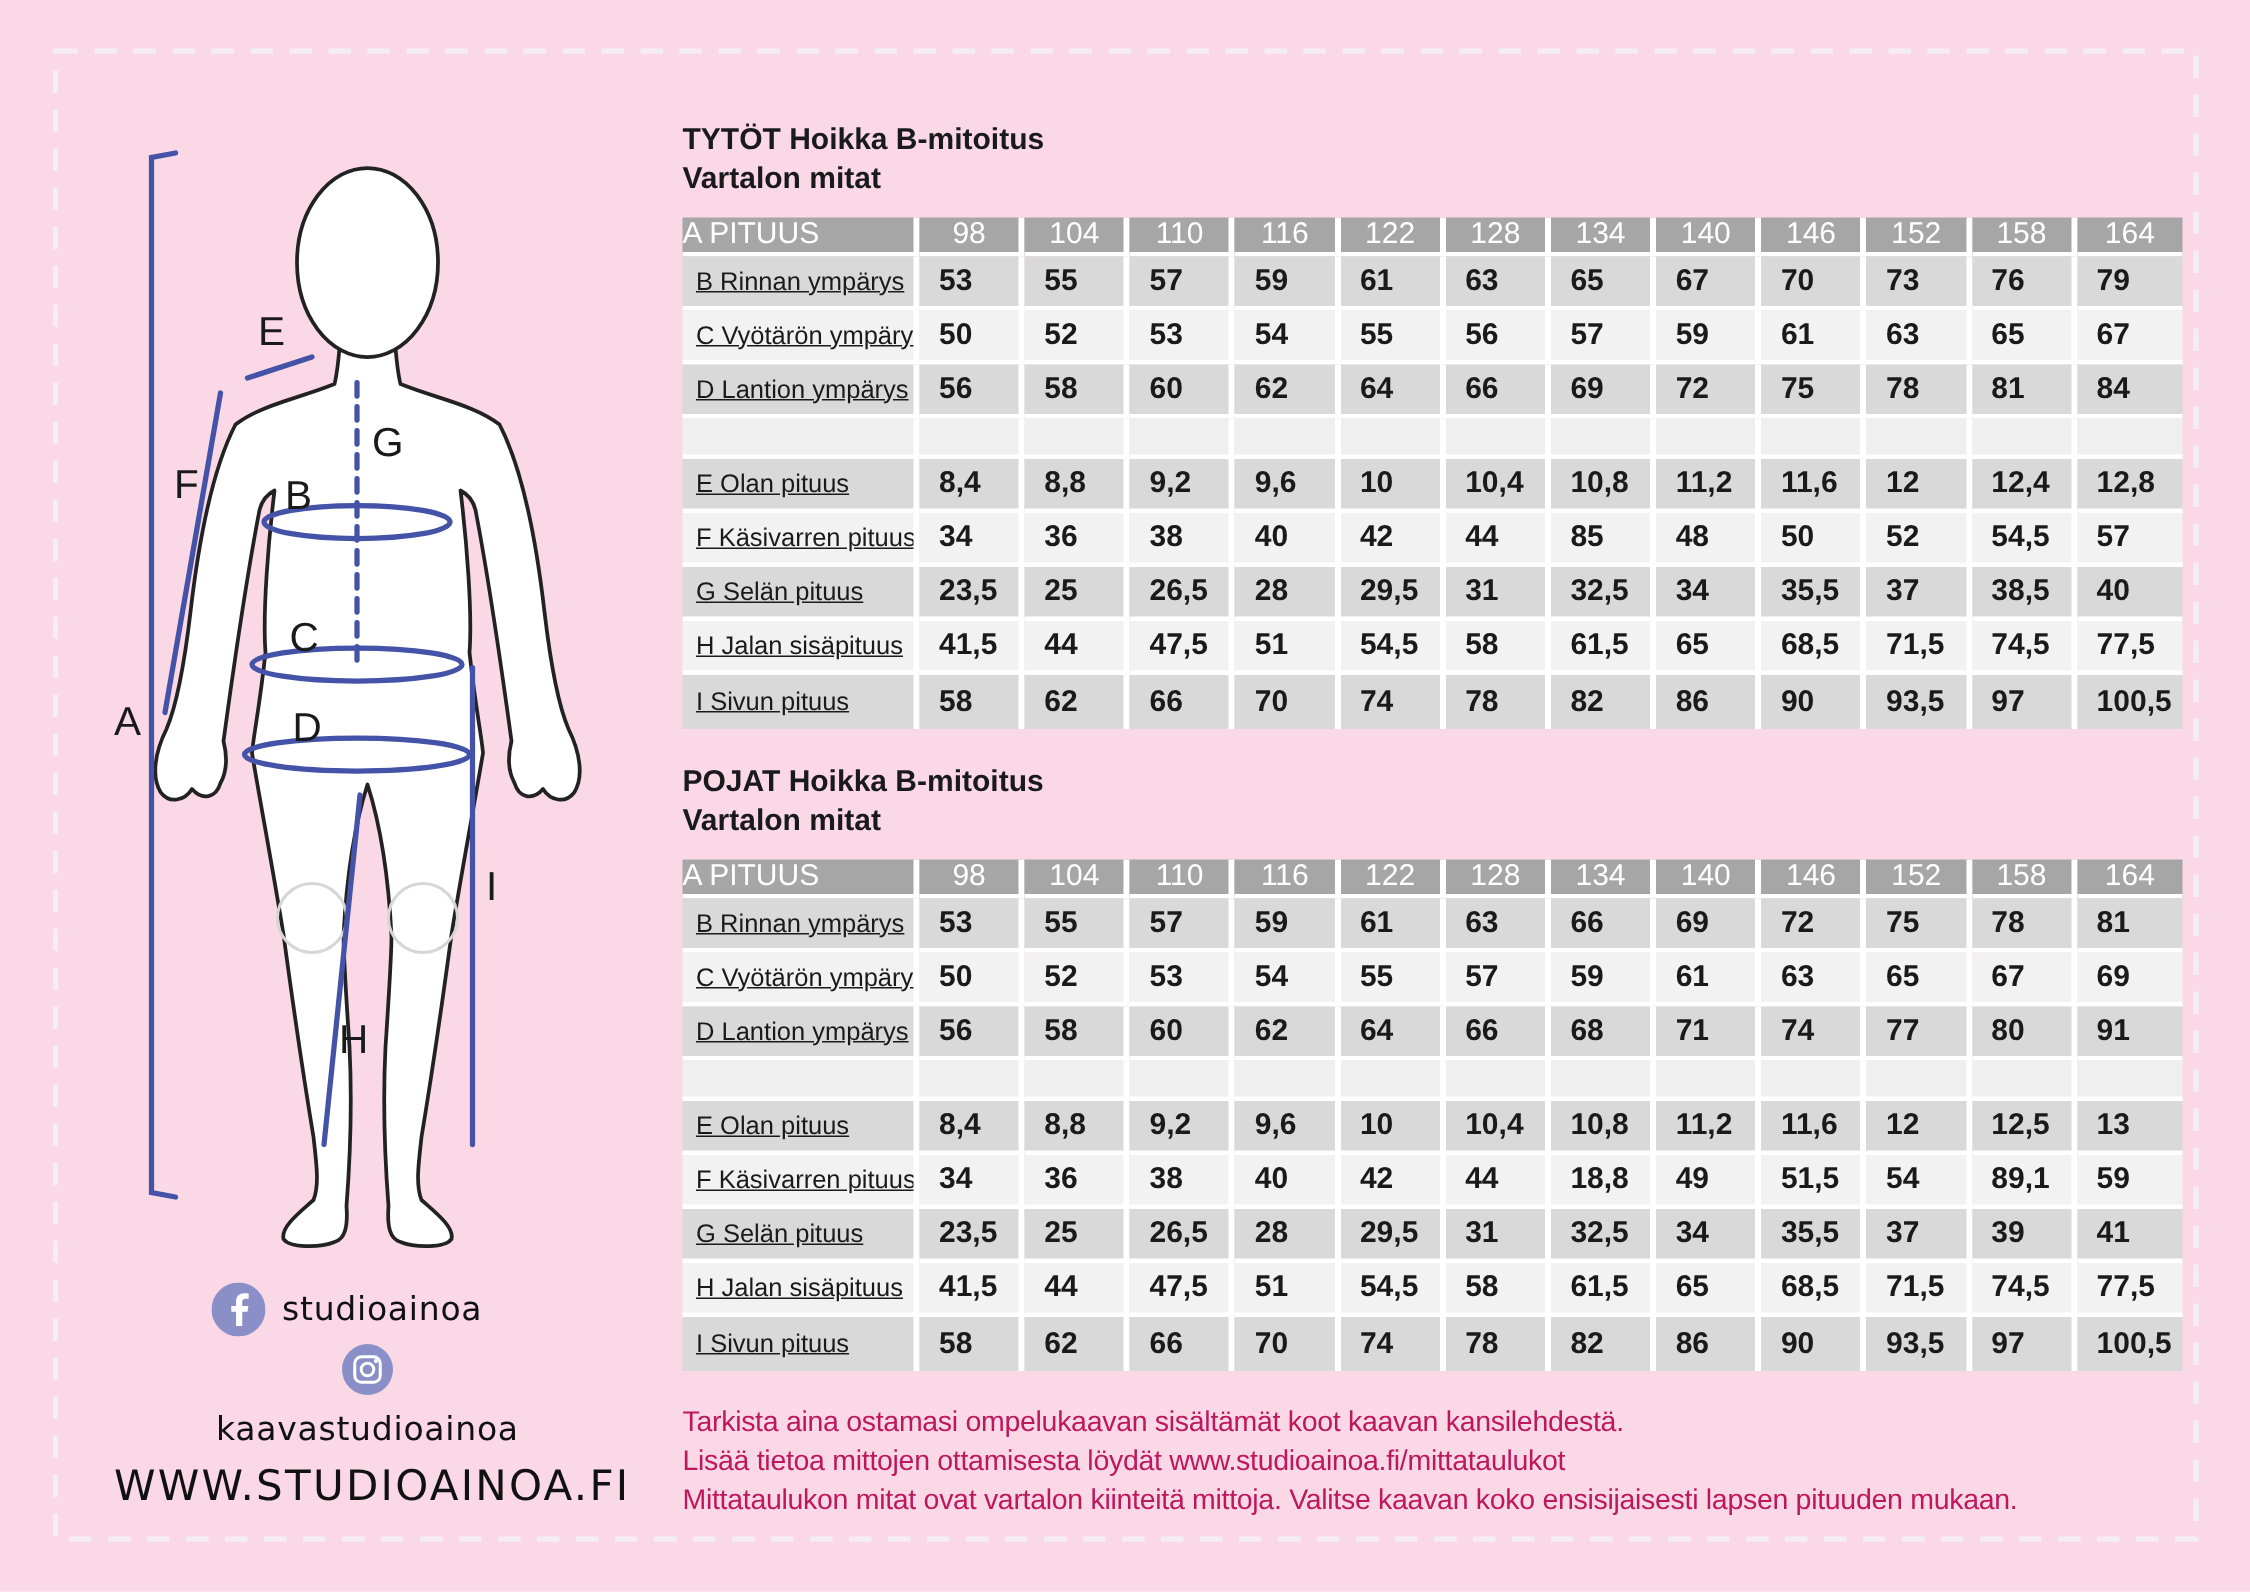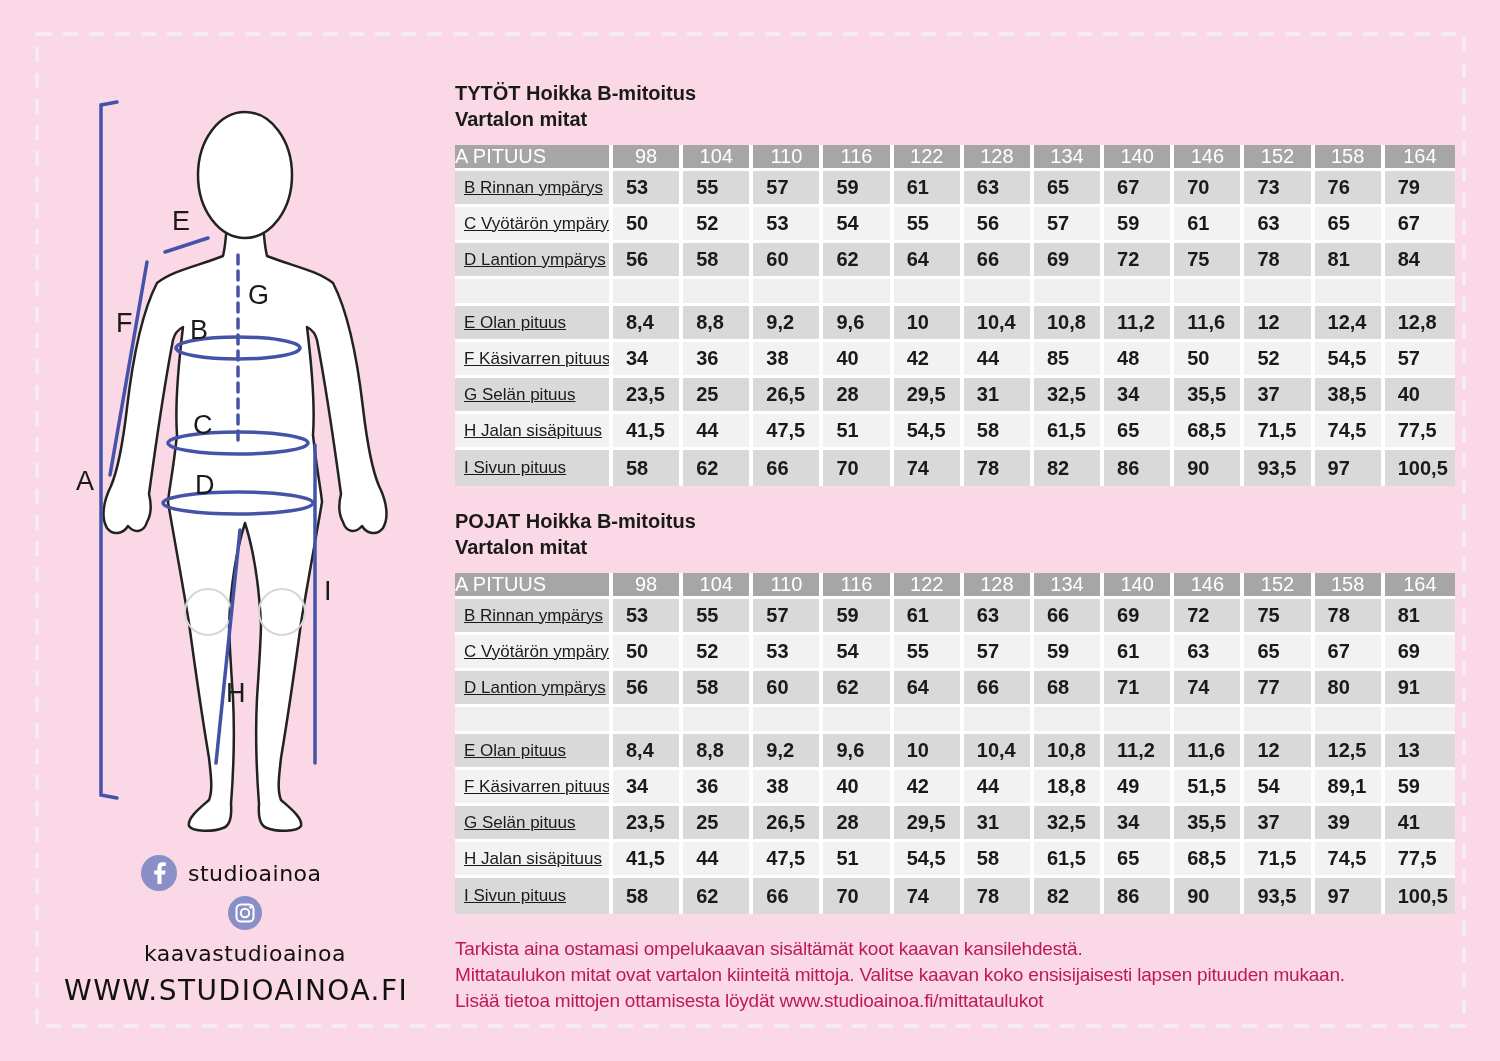--- a/index.html
+++ b/index.html
@@ -48,21 +48,21 @@
 
   #footer{margin-top:22px;}
   .footer-line{font-size:19px;line-height:26px;color:#be185d;letter-spacing:-0.2px;}
 
   
   .social-row{position:absolute;display:flex;align-items:center;gap:11px;}
   #fb-row{left:141px;top:855px;}
   #ig-row{left:144px;top:896px;flex-direction:column;}
   .handle{font-family:"DejaVu Sans", sans-serif;font-size:22px;color:#111;letter-spacing:0.5px;}
   #website{
-    position:absolute;left:64px;top:974px;
+    position:absolute;left:76px;top:974px;
     font-family:"DejaVu Sans", sans-serif;
     font-size:28px;color:#111;letter-spacing:1.5px;font-weight:400;
   }
 </style>
 </head>
 <body>
 
 <div id="page">
 
   <svg class="border-svg" width="1500" height="1061">
@@ -425,22 +425,22 @@
               <td class="cell">93,5</td>
               <td class="cell">97</td>
               <td class="cell">100,5</td>
             </tr>
           </tbody>
         </table>
       </div>
 
     <div id="footer">
       <div class="footer-line">Tarkista aina ostamasi ompelukaavan sisältämät koot kaavan kansilehdestä.</div>
+      <div class="footer-line">Lisää tietoa mittojen ottamisesta löydät www.studioainoa.fi/mittataulukot</div>
       <div class="footer-line">Mittataulukon mitat ovat vartalon kiinteitä mittoja. Valitse kaavan koko ensisijaisesti lapsen pituuden mukaan.</div>
-      <div class="footer-line">Lisää tietoa mittojen ottamisesta löydät www.studioainoa.fi/mittataulukot</div>
     </div>
   </div>
 
   <div class="social-row" id="fb-row">
     <svg width="36" height="36" viewBox="0 0 36 36">
       <circle cx="18" cy="18" r="18" fill="#8A90C7"></circle>
       <path d="M20.5,29 L20.5,19.5 L24,19.5 L24.6,15.6 L20.5,15.6 L20.5,13 C20.5,11.8 21.1,10.9 22.8,10.9 L24.8,10.9 L24.8,7.4 C24.2,7.3 22.9,7.2 21.8,7.2 C18.7,7.2 16.4,9 16.4,12.6 L16.4,15.6 L13.2,15.6 L13.2,19.5 L16.4,19.5 L16.4,29 Z" fill="#ffffff"></path>
     </svg>
     <span class="handle">studioainoa</span>
   </div>

